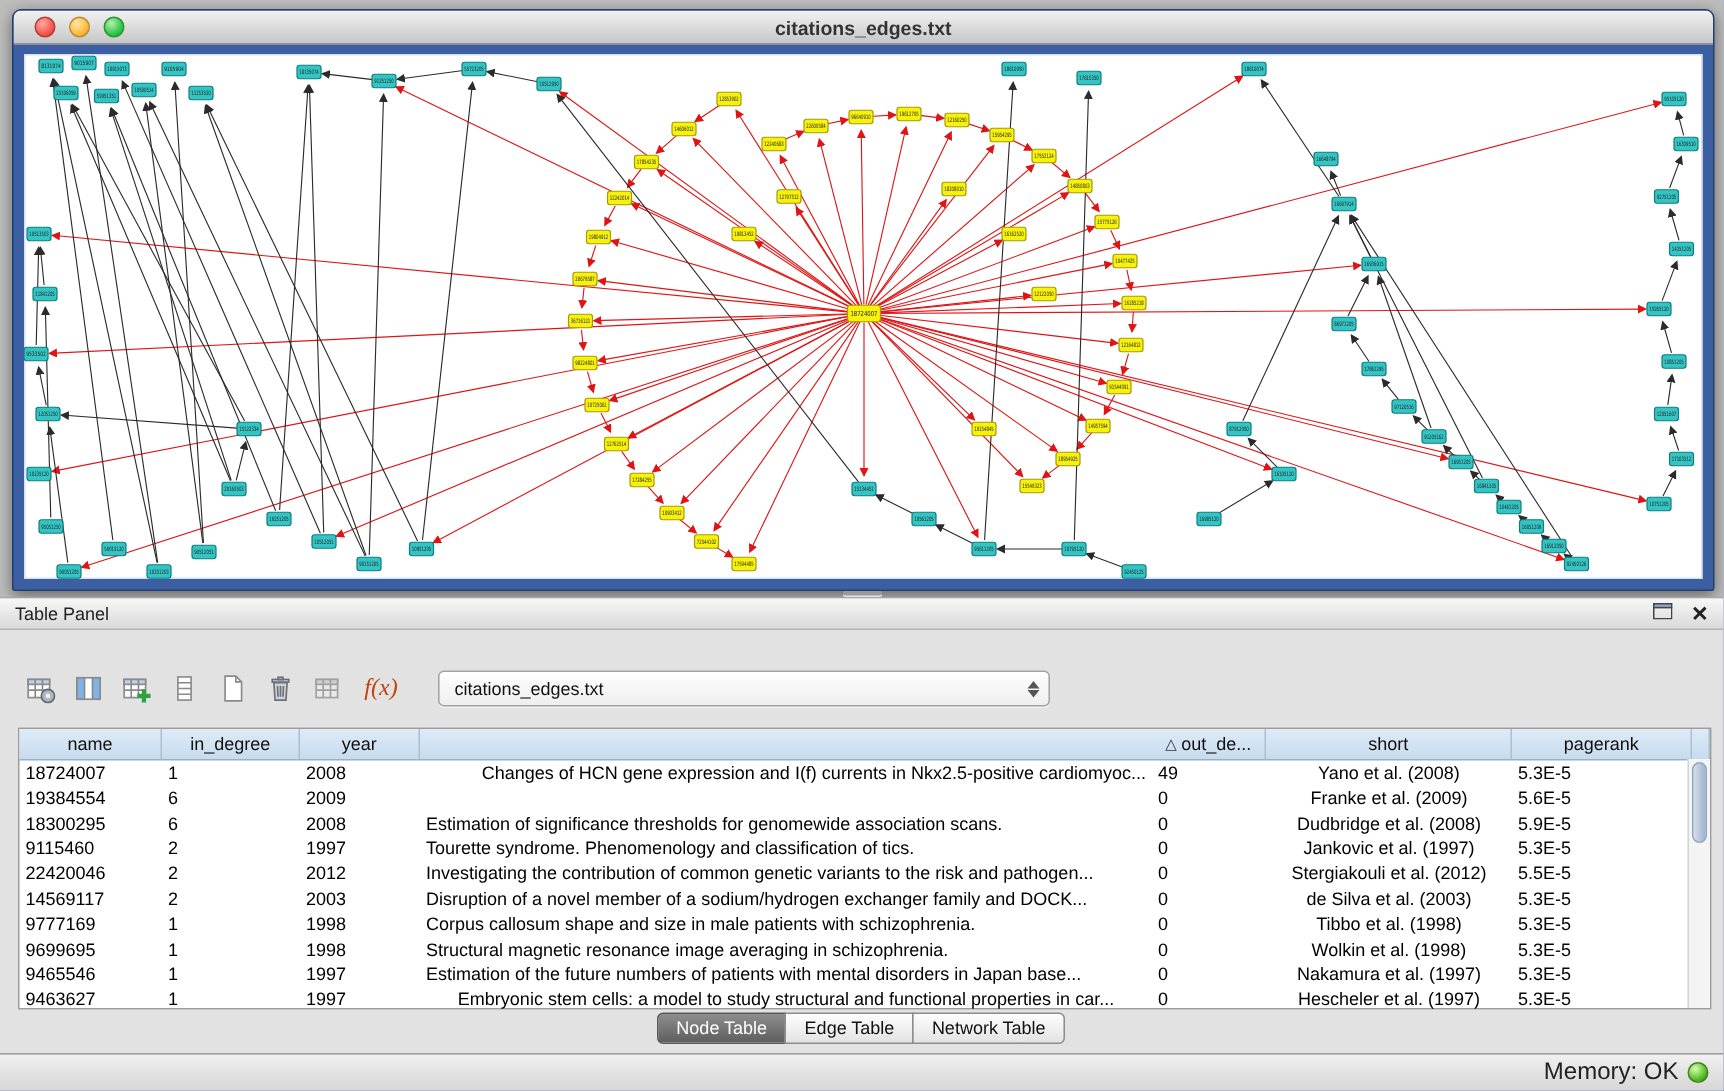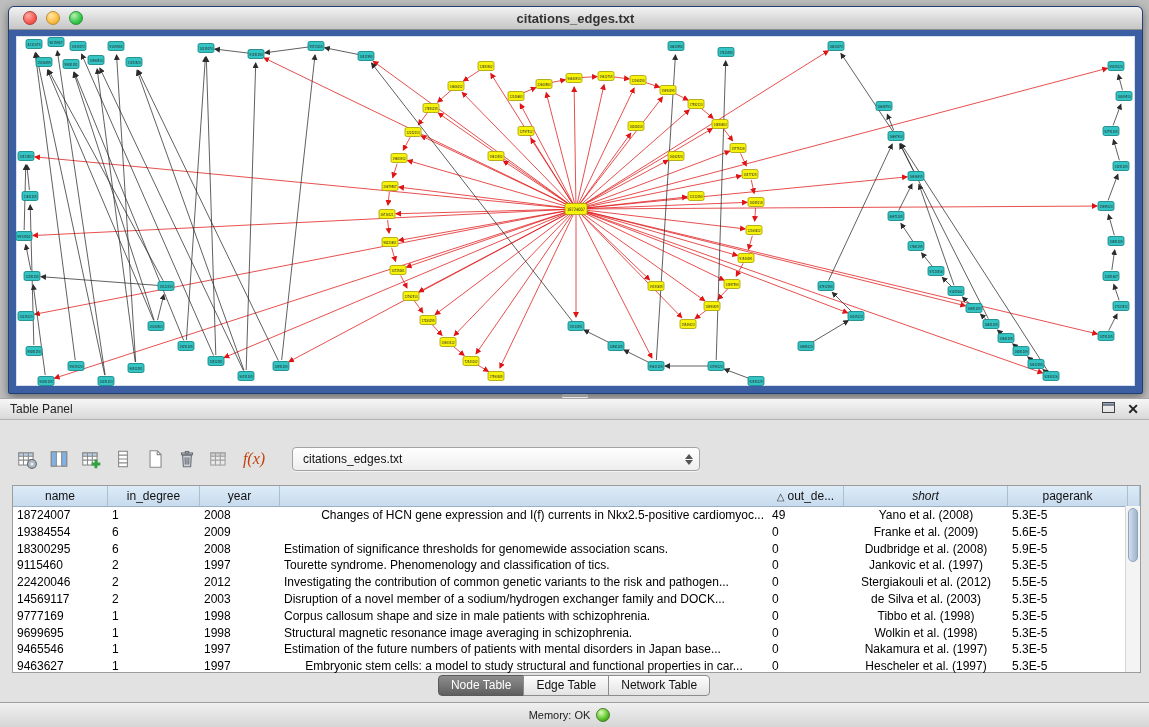--- a/index.html
+++ b/index.html
@@ -58,22 +58,22 @@
   .vthumb{margin:2px;height:52px;border-radius:6px;background:linear-gradient(90deg,#d3dfec,#9fb4cd);border:1px solid #8fa5bf;}
 
   .tabs{position:absolute;left:0;right:0;top:276px;display:flex;justify-content:center;}
   .tab{padding:2px 12px;font-size:12px;border:1px solid #8c8c8c;background:linear-gradient(#fdfdfd,#e3e3e3);
     color:#111;margin-left:-1px;height:15px;line-height:15px;}
   .tab.active{background:linear-gradient(#8e8e8e,#5e5e5e);color:#fff;border-color:#5a5a5a;}
   .tab:first-child{border-radius:4px 0 0 4px;}
   .tab:last-child{border-radius:0 4px 4px 0;}
 
   .statusbar{position:absolute;left:0;right:0;bottom:0;height:24px;background:linear-gradient(#f0f0f0,#d6d6d6);
-    border-top:1px solid #9f9f9f;display:flex;align-items:center;justify-content:center;
-    padding-right:10px;gap:6px;font-size:11px;color:#222;}
+    border-top:1px solid #9f9f9f;display:flex;align-items:center;justify-content:flex-end;
+    padding-right:10px;gap:6px;font-size:16px;color:#222;}
   .orb{width:12px;height:12px;border-radius:50%;border:1px solid #4a7d22;
     background:radial-gradient(circle at 35% 30%,#d9ffb4,#57c028 60%,#2e7d12);}
 </style>
 </head>
 <body>
 
 <div class="app">
 
   <div class="net-window">
     <div class="titlebar">
@@ -725,21 +725,21 @@
           <div class="th" style="width: 80px;">
             <span>year</span>
           </div>
           <div class="th" style="width: 488px; margin-top: 48px;">
             <span>title</span>
           </div>
           <div class="th" style="width: 76px;">
             <span class="sort">△</span>
             <span>out_de...</span>
           </div>
-          <div class="th" style="width: 164px; font-style: italic;">
+          <div class="th" style="width: 164px;">
             <span>short</span>
           </div>
           <div class="th" style="width: 120px;">
             <span>pagerank</span>
           </div>
           <div class="th" style="flex: 1 1 0%;"></div>
         </div>
       <div class="tbody">
           <div class="tr">
             <div class="td" style="width: 95px; text-align: left;">18724007</div>

